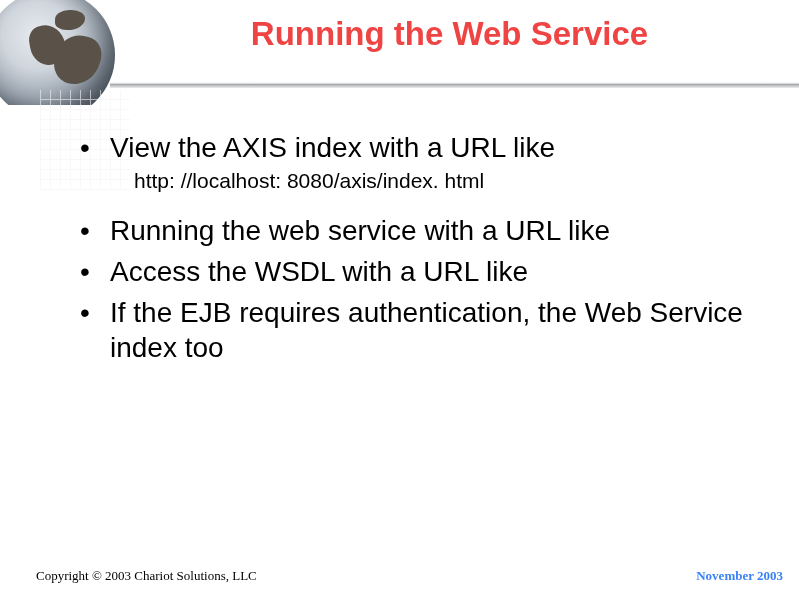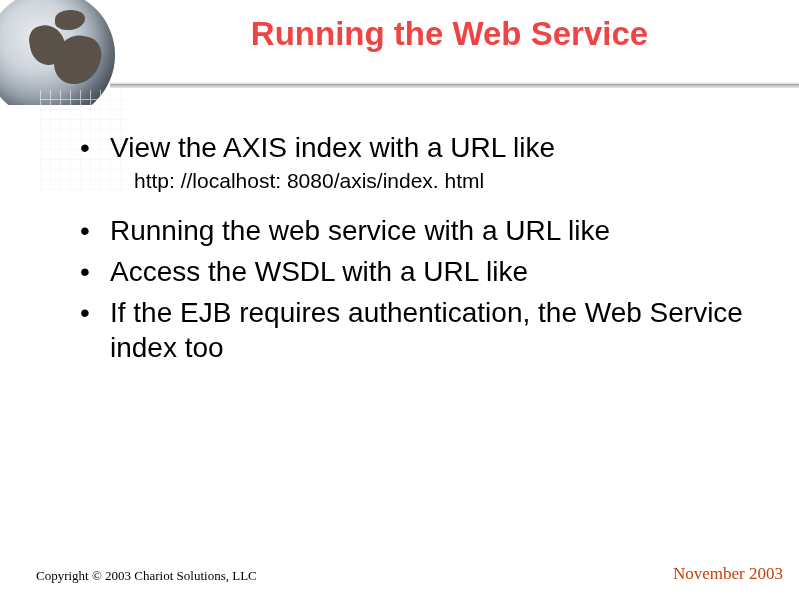--- a/index.html
+++ b/index.html
@@ -101,23 +101,24 @@
   left: 12px;
   font-size: 13px;
   font-family: "Times New Roman", Times, serif;
   color: #000;
   margin-left: 24px;
 }
 .footer-right {
   position: absolute;
   bottom: 14px;
   right: 16px;
-  font-size: 17px;
+  font-size: 13px;
   font-family: "Times New Roman", Times, serif;
-  color: #c2410c;
+  color: #3b82f6;
+  font-weight: bold;
 }
 </style>
 </head>
 <body>
 
 <div class="globe">
   <div class="globe-sphere"></div>
   <div class="globe-continent gc1"></div>
   <div class="globe-continent gc2"></div>
   <div class="globe-continent gc3"></div>

